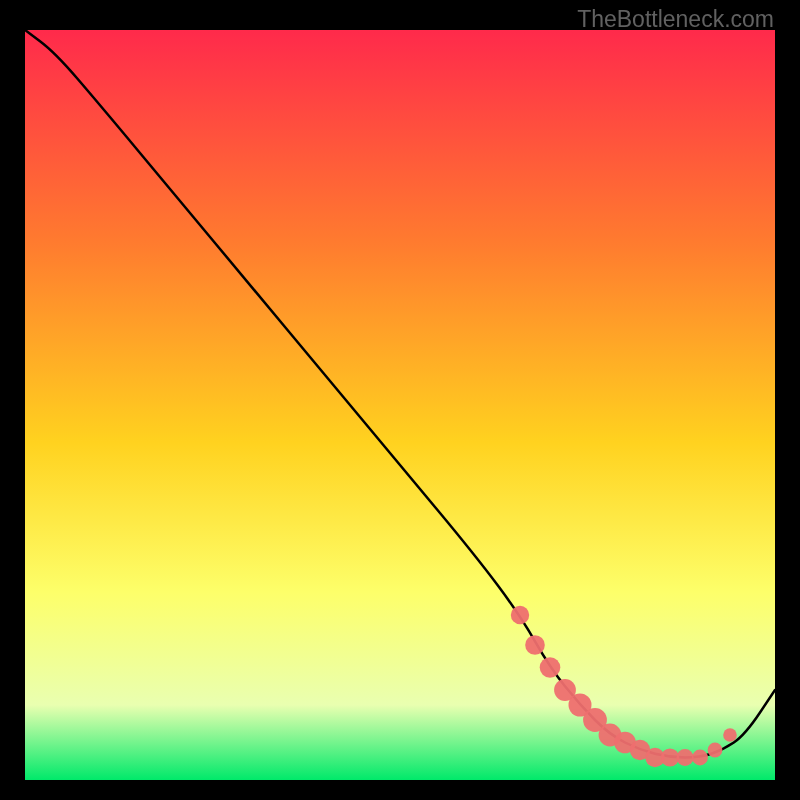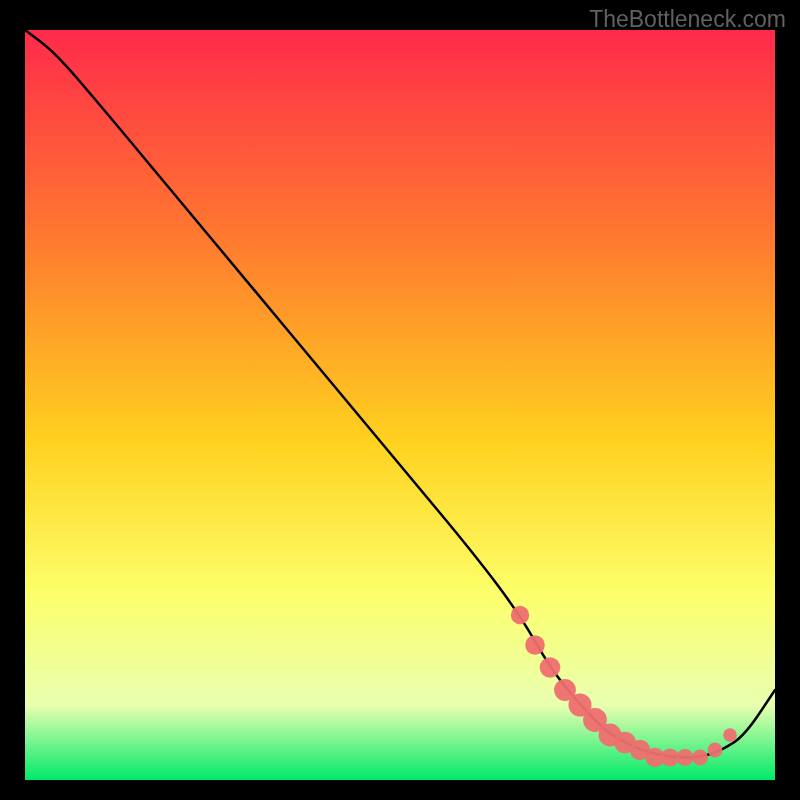--- a/index.html
+++ b/index.html
@@ -13,21 +13,21 @@
   }
   .outer {
     width: 800px;
     height: 800px;
     background: #000;
     position: relative;
   }
   .watermark {
     position: absolute;
     top: 6px;
-    right: 14px;
+    right: 26px;
     color: #616161;
     font-size: 23px;
     font-weight: 400;
     letter-spacing: 0px;
   }
   .plot-area {
     position: absolute;
     left: 25px;
     top: 30px;
     width: 750px;

